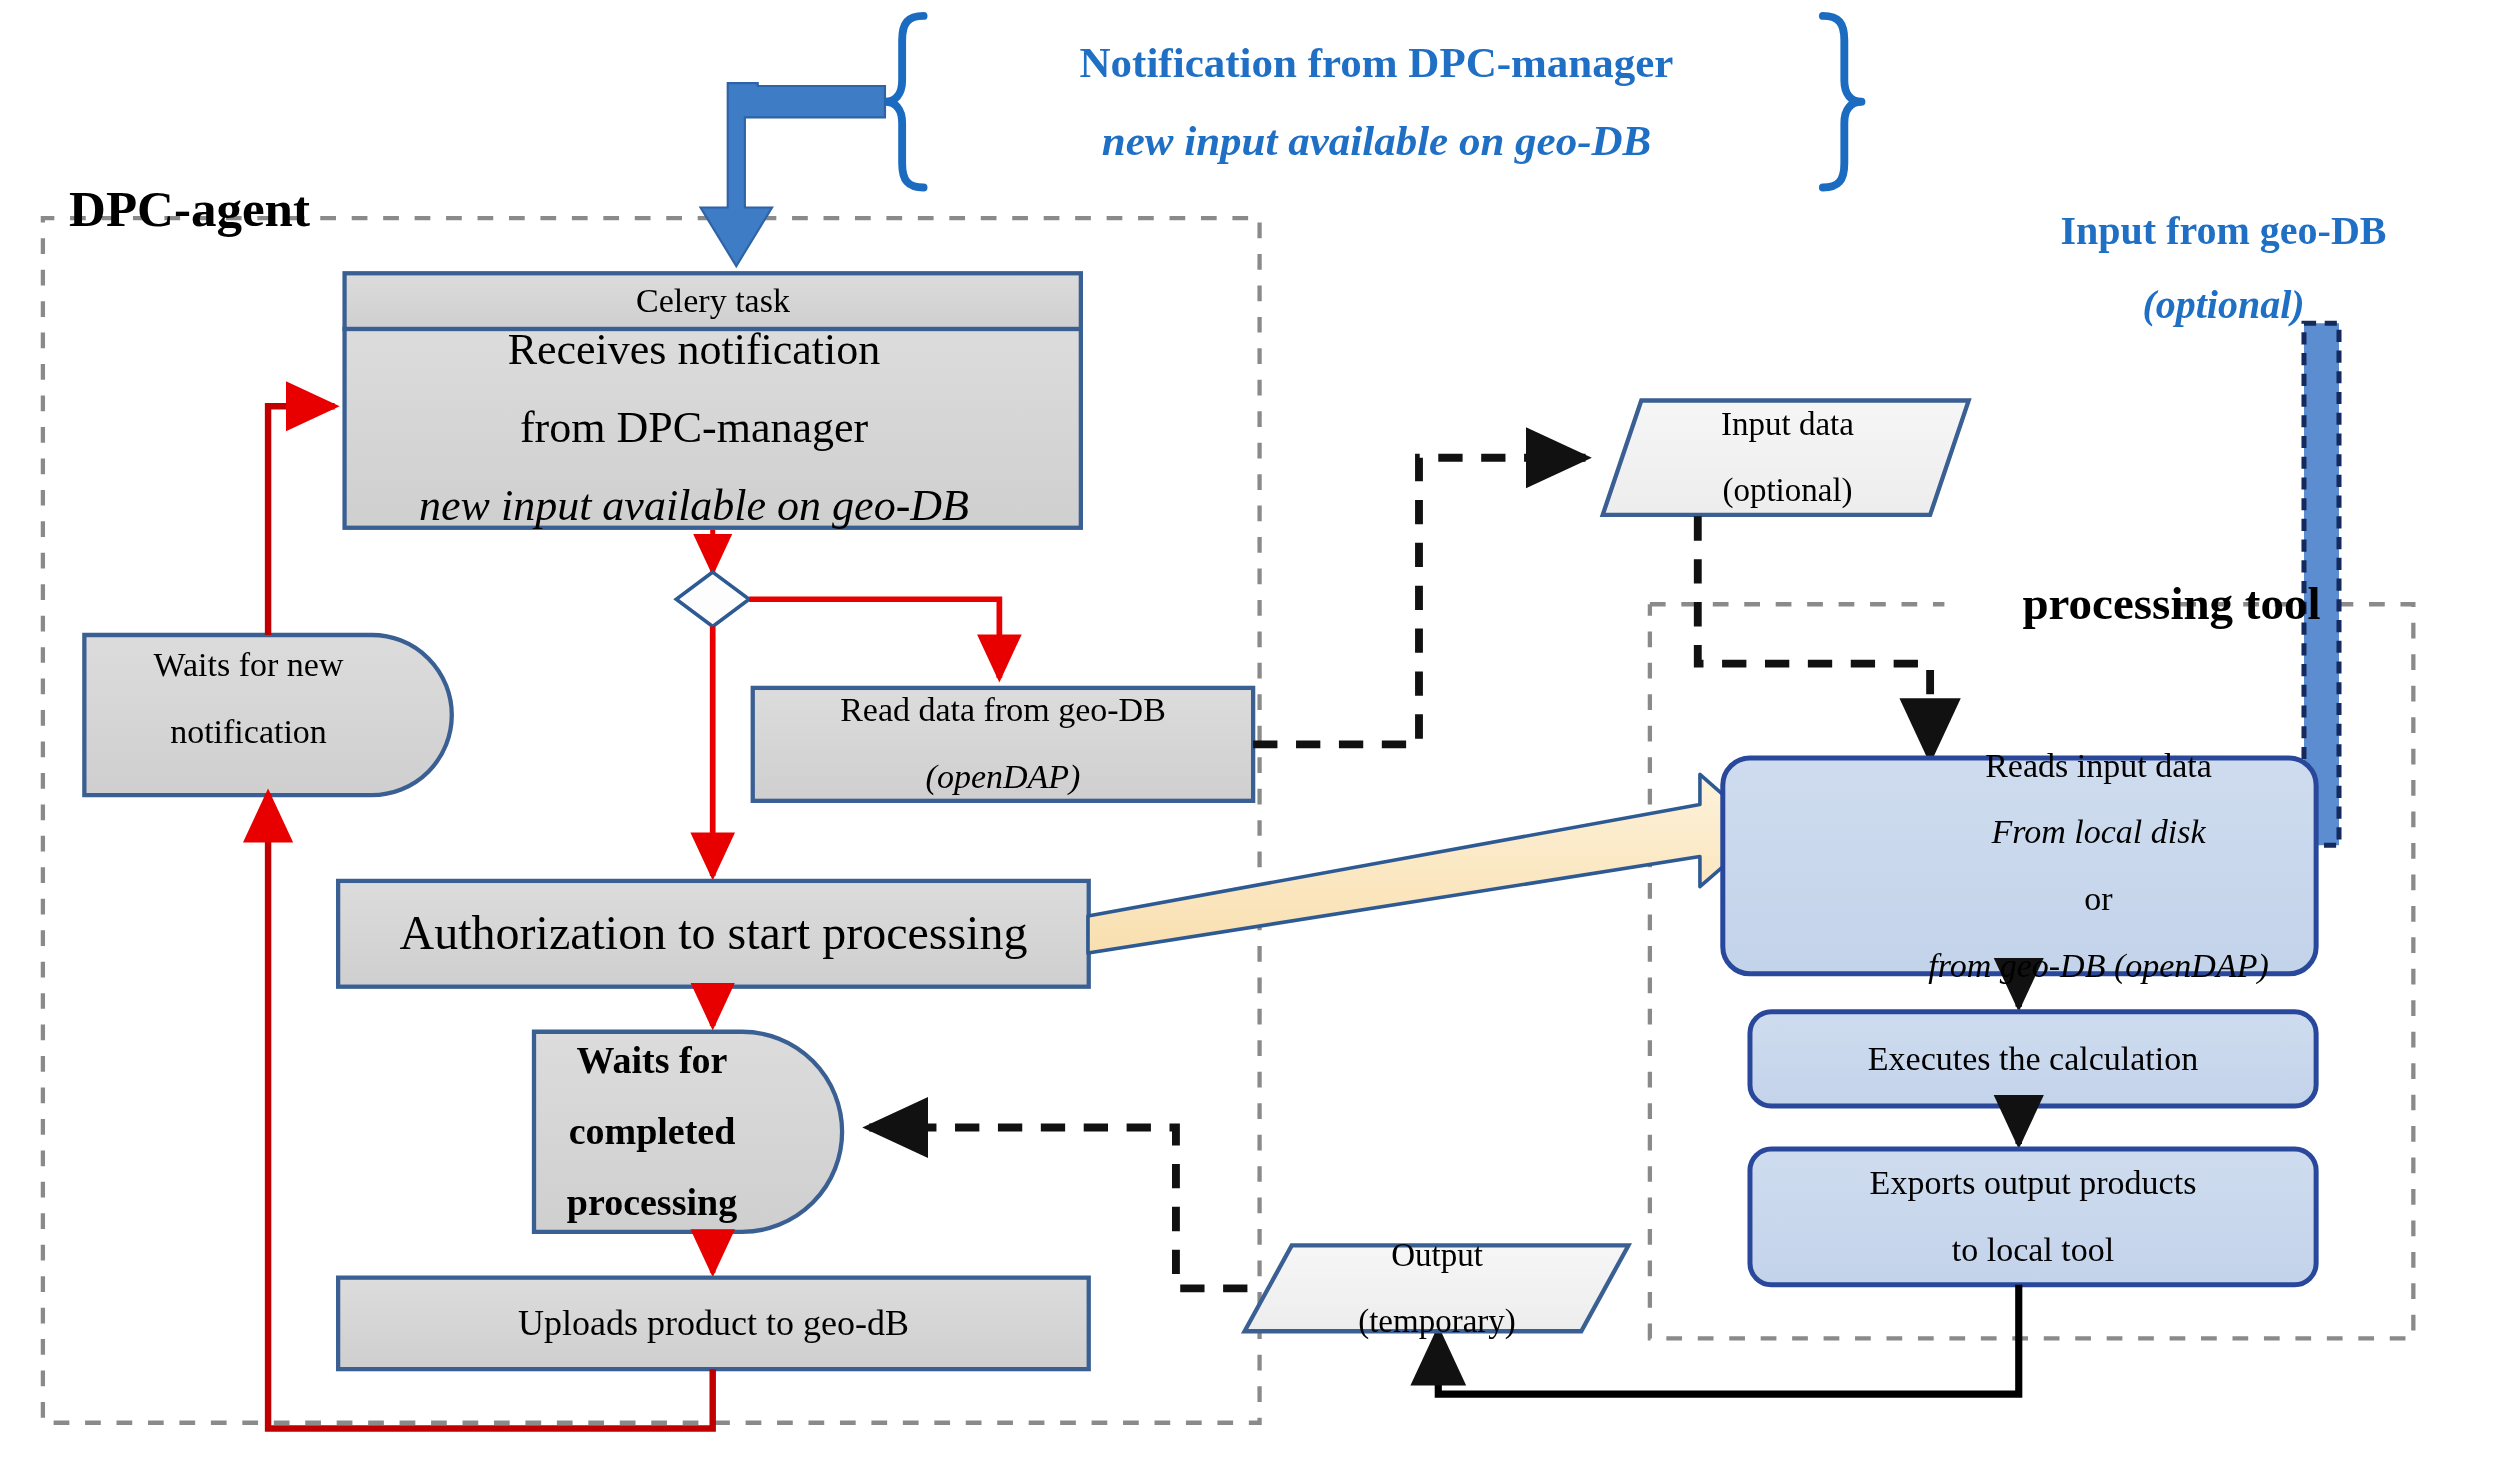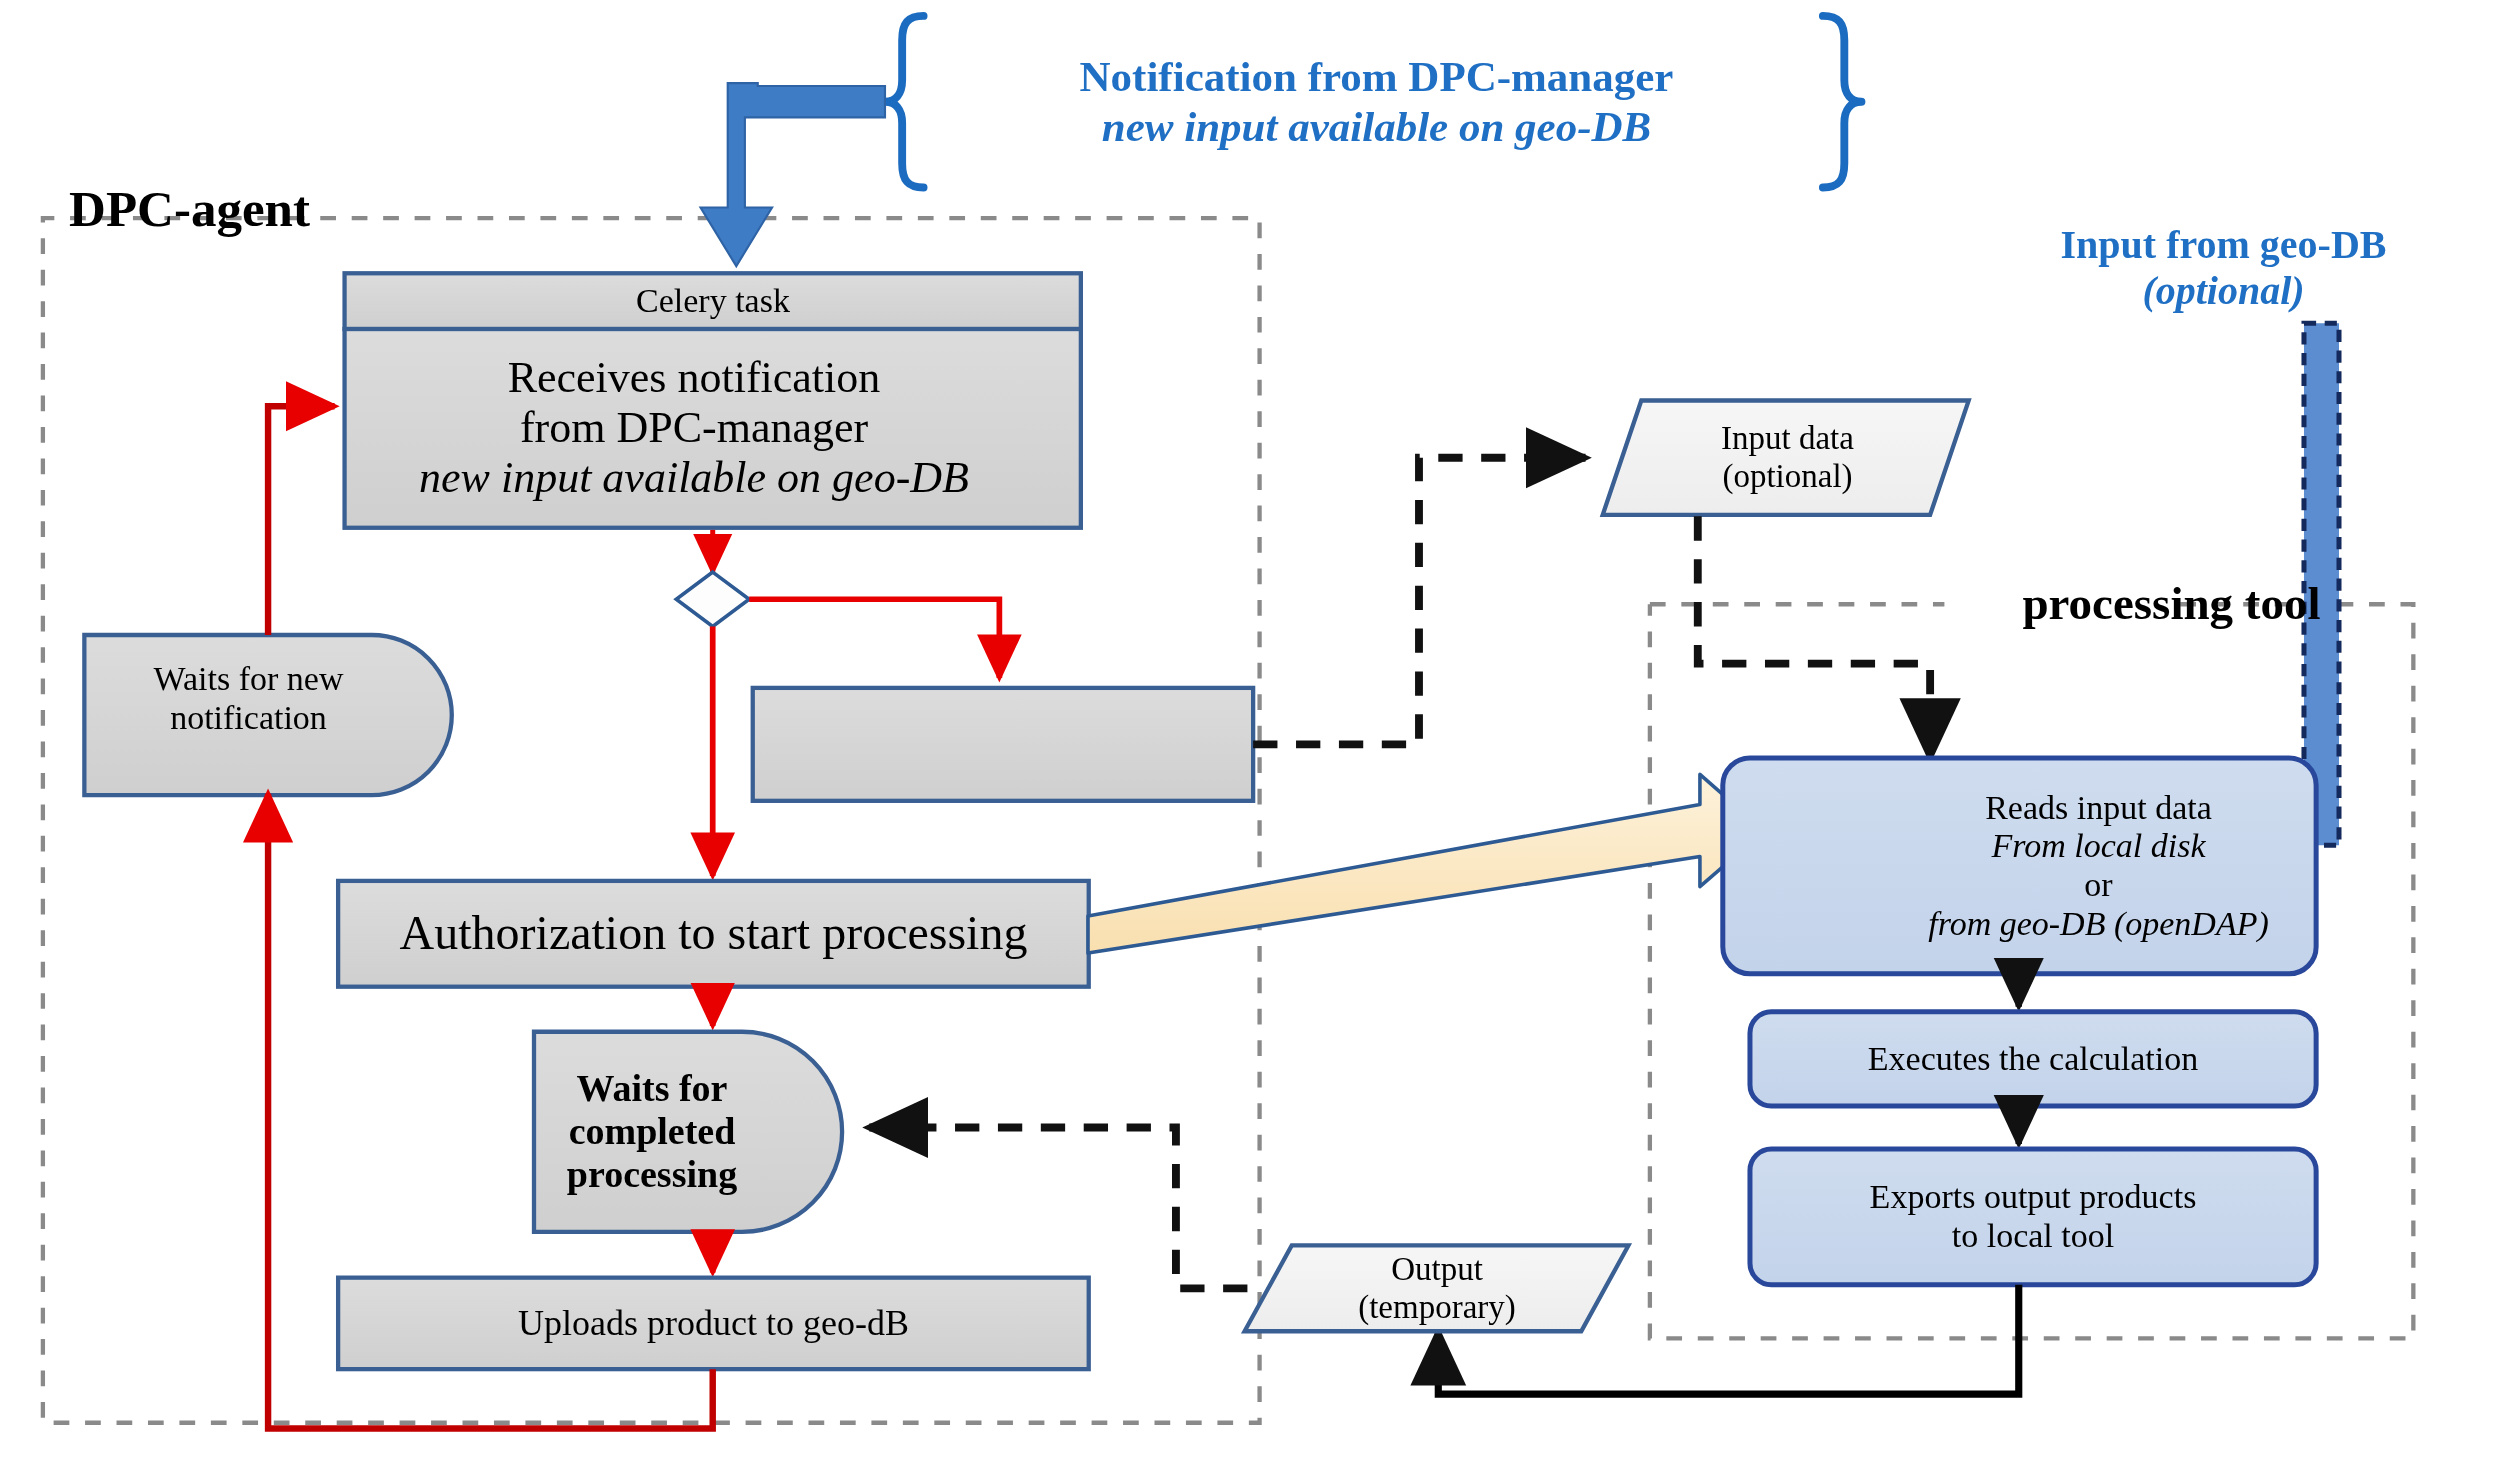--- a/index.html
+++ b/index.html
@@ -1,21 +1,21 @@
 <!DOCTYPE html>
 <html style="font-size:11.4px"><head>
 <meta charset="utf-8">
 <style>
   html,body{margin:0;padding:0;background:#ffffff;}
   body{font-family:"Liberation Serif", serif;}
   #stage{position:relative;width:2512px;height:1473px;background:#fff;overflow:hidden;}
   svg#canvas{position:absolute;left:0;top:0;width:2512px;height:1473px;}
   .lbl{position:absolute;text-align:left;color:#000;line-height:1.14;
        font-family:"Liberation Serif", serif;white-space:pre-line;
-       display:flex;align-items:center;justify-content:center;flex-direction:column;}
+       display:flex;align-items:center;justify-content:center;flex-direction:column;gap:28px;}
   .lbl span{display:block;}
   .it{font-style:italic;}
   .blue-ann{color:#1F6FC4;font-weight:bold;font-family:"Liberation Serif",serif;}
   .bold-title{font-weight:bold;color:#000;font-family:"Liberation Serif",serif;}
 </style>
 </head>
 <body>
 
 <div id="stage">
 
@@ -158,20 +158,24 @@
 <div class="lbl bold-title" style="left:1939px;top:572px;width:465px;height:64px;font-size:47px;">processing tool</div>
 
 <div class="lbl" style="left:345px;top:274px;width:736px;height:54px;font-size:34px;">Celery task</div>
 
 <div class="lbl" style="left:326px;top:330px;width:736px;height:196px;font-size:44px;">
   <span>Receives notification</span>
   <span>from DPC-manager</span>
   <span class="it">new input available on geo-DB</span>
 </div>
 
+<div class="lbl" style="left:753px;top:689px;width:500px;height:110px;font-size:34px;">
+  <span>Read data from geo-DB</span>
+  <span class="it">(openDAP)</span>
+</div>
 
 <div class="lbl" style="left:84px;top:620px;width:329px;height:157px;font-size:34px;">
   <span>Waits for new</span>
   <span>notification</span>
 </div>
 
 <div class="lbl" style="left:338px;top:882px;width:751px;height:103px;font-size:48px;">Authorization to start processing</div>
 
 <div class="lbl" style="left:534px;top:1033px;width:236px;height:197px;font-size:38px;font-weight:bold;">
   <span>Waits for</span>

